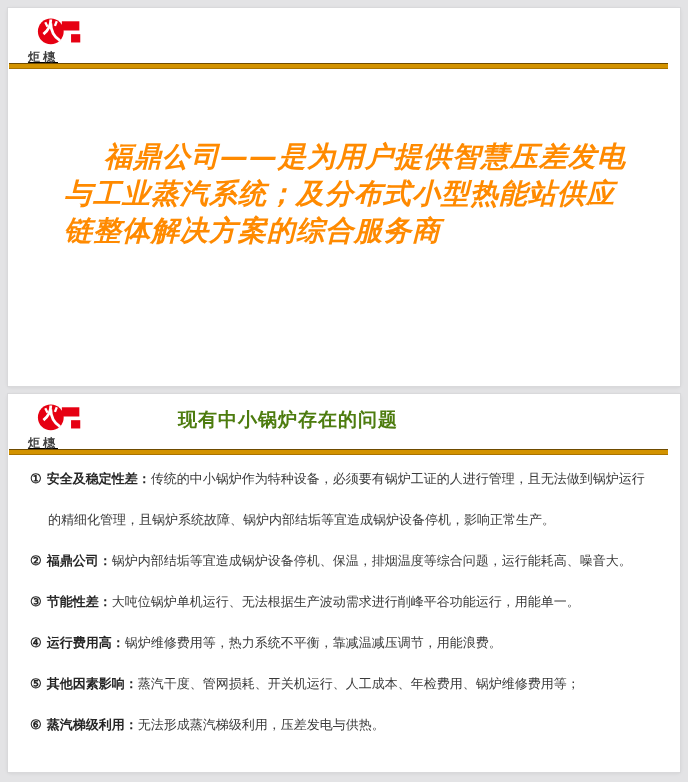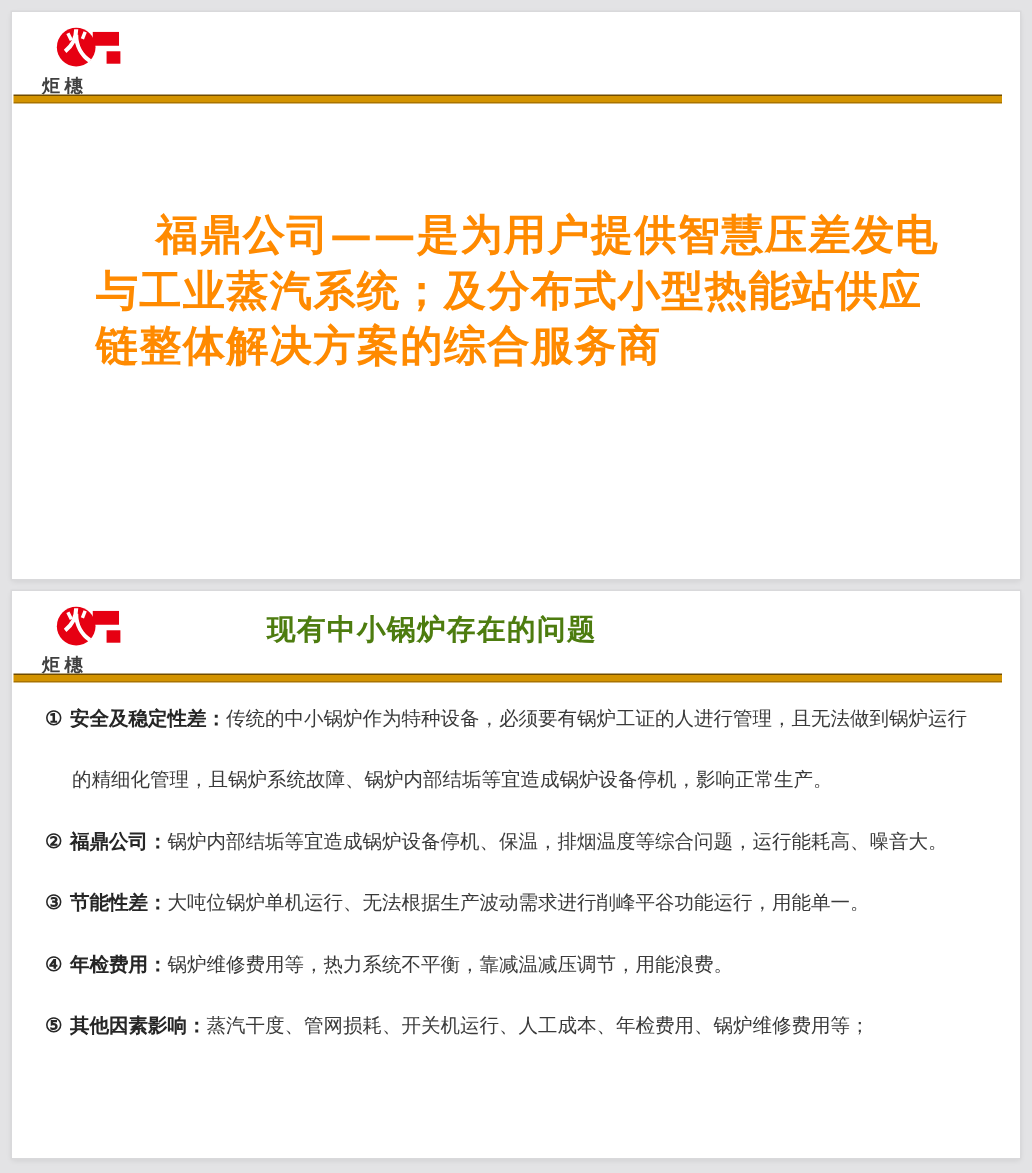--- a/index.html
+++ b/index.html
@@ -25,20 +25,21 @@
   }
   #slide-1 { top: 8px; }
   #slide-2 { top: 394px; }
 
   
   .logo {
     position: absolute;
     left: 20px;
     top: 5px;
     width: 80px;
+    text-decoration: underline;
   }
   .logo-icon svg {
     display: block;
     width: 48px;
     height: 35px;
     margin-left: 8px;
   }
   .logo-text {
     font-size: 12px;
     font-weight: bold;
@@ -60,20 +61,21 @@
   }
 
   
   .motto {
     position: absolute;
     left: 56px;
     top: 130px;
     width: 570px;
     font-family: "DejaVu Serif", serif;
     font-weight: bold;
+    font-style: italic;
     font-size: 28px;
     line-height: 37px;
     letter-spacing: 1px;
     color: #ff8a00;
     text-indent: 40px;
   }
 
   
   .slide-title {
     position: absolute;
@@ -159,22 +161,25 @@
 
     <div class="bullet">
       <span class="num">②</span><span class="label">福鼎公司：</span><span class="desc">锅炉内部结垢等宜造成锅炉设备停机、保温，排烟温度等综合问题，运行能耗高、噪音大。</span>
     </div>
 
     <div class="bullet">
       <span class="num">③</span><span class="label">节能性差：</span><span class="desc">大吨位锅炉单机运行、无法根据生产波动需求进行削峰平谷功能运行，用能单一。</span>
     </div>
 
     <div class="bullet">
-      <span class="num">④</span><span class="label">年检费用：</span><span class="desc">锅炉维修费用等，热力系统不平衡，靠减温减压调节，用能浪费。</span>
+      <span class="num">④</span><span class="label">运行费用高：</span><span class="desc">锅炉维修费用等，热力系统不平衡，靠减温减压调节，用能浪费。</span>
     </div>
 
     <div class="bullet">
       <span class="num">⑤</span><span class="label">其他因素影响：</span><span class="desc">蒸汽干度、管网损耗、开关机运行、人工成本、年检费用、锅炉维修费用等；</span>
     </div>
 
+    <div class="bullet">
+      <span class="num">⑥</span><span class="label">蒸汽梯级利用：</span><span class="desc">无法形成蒸汽梯级利用，压差发电与供热。</span>
+    </div>
 
   </div>
 </div>
 
 </body></html>

